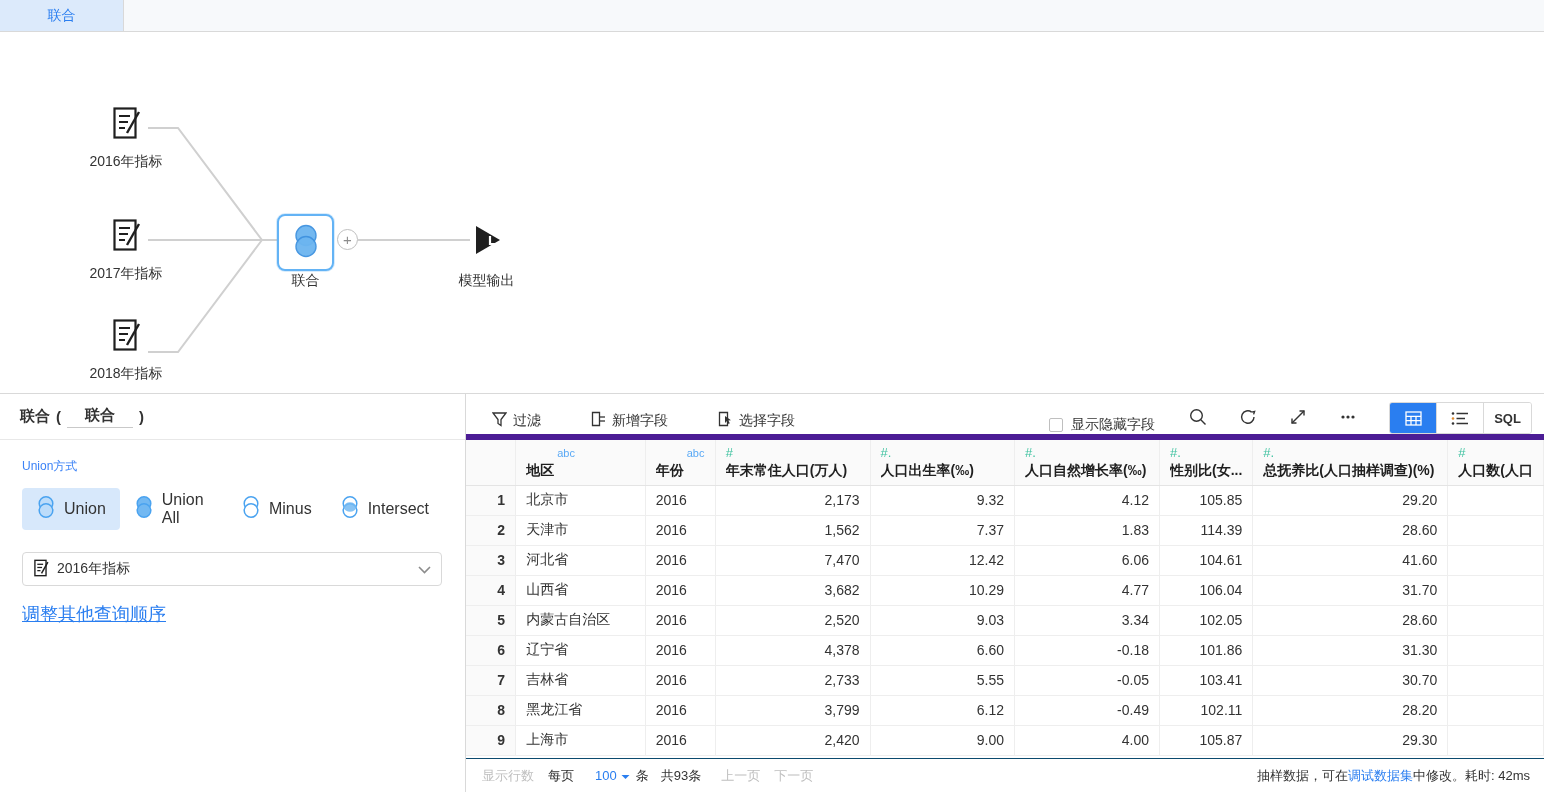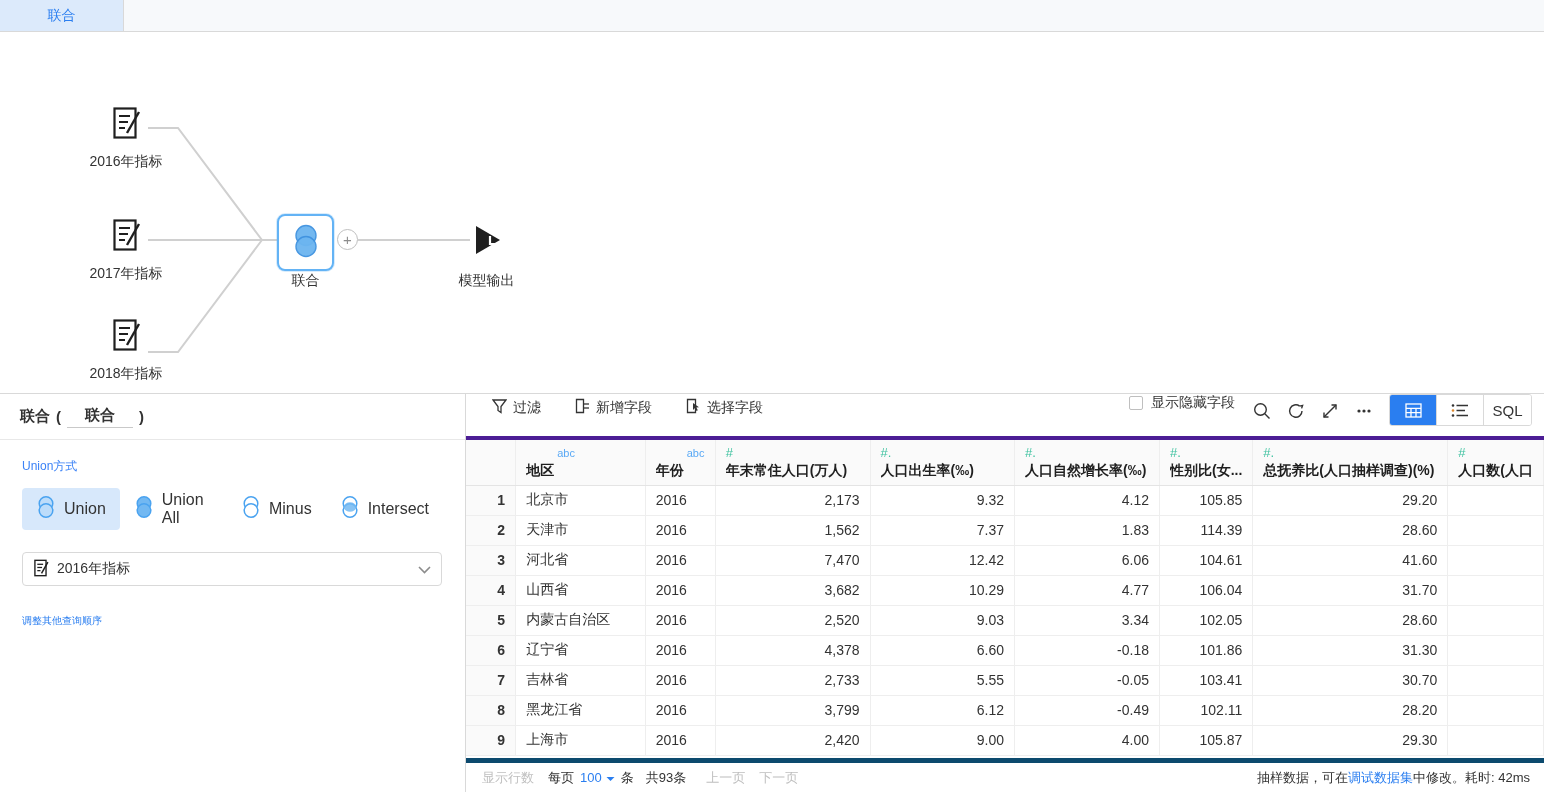--- a/index.html
+++ b/index.html
@@ -181,41 +181,42 @@
     padding: 0 10px;
     gap: 8px;
     cursor: pointer;
     background: #fff;
     font-size: 14px;
     color: #333;
   }
   .select-box .caret { margin-left: auto; color: #8c8c8c; }
   .link {
     display: inline-block;
-    margin-top: 28px;
+    margin-top: 16px;
     color: #2a7ef0;
-    font-size: 10px;
+    font-size: 18px;
+    text-decoration: underline;
     cursor: pointer;
   }
 
   
   #datapanel {
     flex: 1 1 auto;
     display: flex;
     flex-direction: column;
     min-width: 0;
     background: #fff;
   }
   #data-toolbar {
     height: 46px;
     display: flex;
-    align-items: flex-start;
-    border-bottom: 4px solid #4c1d95;
+    align-items: flex-end;
+    border-bottom: 6px solid #4c1d95;
     padding: 0 12px 0 16px;
-    gap: 0;
+    gap: 16px;
   }
   .tb-btn {
     display: flex;
     align-items: center;
     gap: 6px;
     padding: 4px 10px;
     font-size: 14px;
     color: #333;
     cursor: pointer;
     white-space: nowrap;
@@ -249,22 +250,23 @@
     border-radius: 3px;
     overflow: hidden;
     border: 1px solid #d9d9d9;
   }
   .viewgroup .vg-btn {
     width: 47px; height: 30px;
     display: flex; align-items: center; justify-content: center;
     background: #fff;
     cursor: pointer;
     border-right: 1px solid #d9d9d9;
-    font-size: 15px;
-    color: #333;
+    font-size: 13px;
+    color: #333;
+    font-weight: bold;
   }
   .viewgroup .vg-btn:last-child { border-right: none; }
   .viewgroup .vg-btn.active { background: #2a7ef0; color: #fff; }
 
   
   #table-wrap {
     flex: 1 1 auto;
     overflow: hidden;
     position: relative;
   }
@@ -321,21 +323,21 @@
   }
   td.num { text-align: right; }
 
   
   #data-footer {
     height: 34px;
     flex: 0 0 34px;
     display: flex;
     align-items: center;
     padding: 0 14px 0 16px;
-    border-top: 5px solid #0c4a6e;
+    border-top: 1px solid #0c4a6e;
     background: #fff;
     font-size: 13px;
     color: #333;
     gap: 0;
   }
   .ft-muted { color: #bfbfbf; cursor: pointer; }
   .ft-item { margin-right: 14px; white-space: nowrap; }
   .ft-blue { color: #2a7ef0; cursor: pointer; }
   .ft-right { margin-left: auto; color: #333; white-space: nowrap; }
 </style>
@@ -747,21 +749,21 @@
               <td class="num">105.87</td>
               <td class="num">29.30</td>
               <td class="num"></td>
             </tr>
           </tbody>
       </table>
     </div>
 
     <div id="data-footer">
       <span class="ft-item ft-muted">显示行数</span>
-      <span class="ft-item" style="margin-right:6px;">每页</span>
+      <span class="ft-item" style="margin-right:21px;">每页</span>
       <span class="ft-item ft-blue" style="margin-right:4px;">100</span>
       <span class="ft-item ft-blue" style="margin-right:6px;">
         <svg width="9" height="6" viewBox="0 0 9 6">
             <path d="M0.5 1 L4.5 5 L8.5 1" fill="#2a7ef0"></path>
           </svg>
       </span>
       <span class="ft-item" style="margin-right:12px;">条</span>
       <span class="ft-item" style="margin-right:20px;">共93条</span>
       <span class="ft-item ft-muted">上一页</span>
       <span class="ft-item ft-muted">下一页</span>

